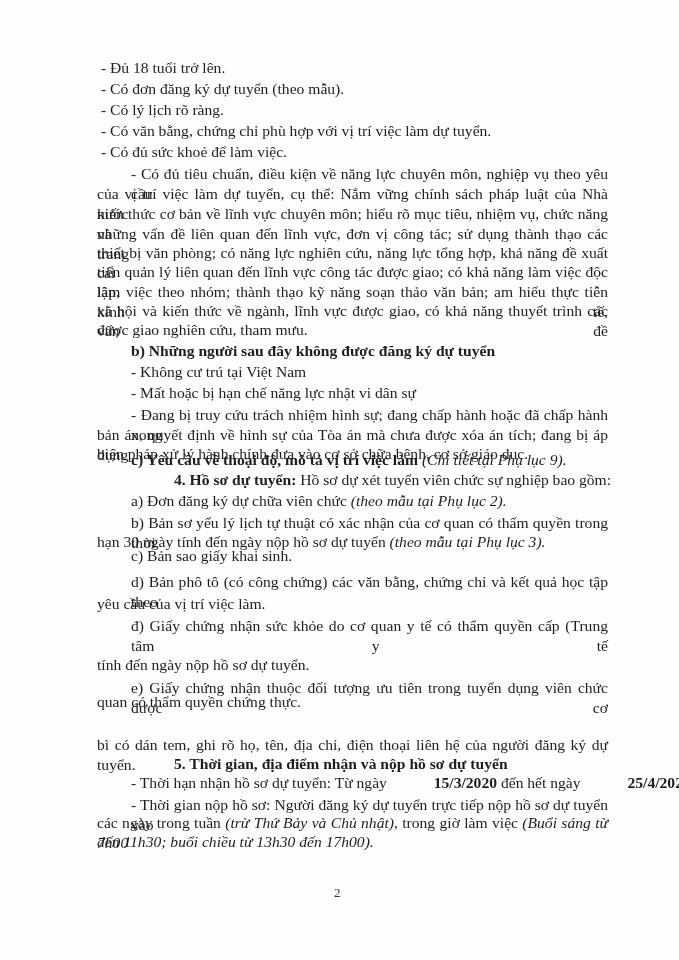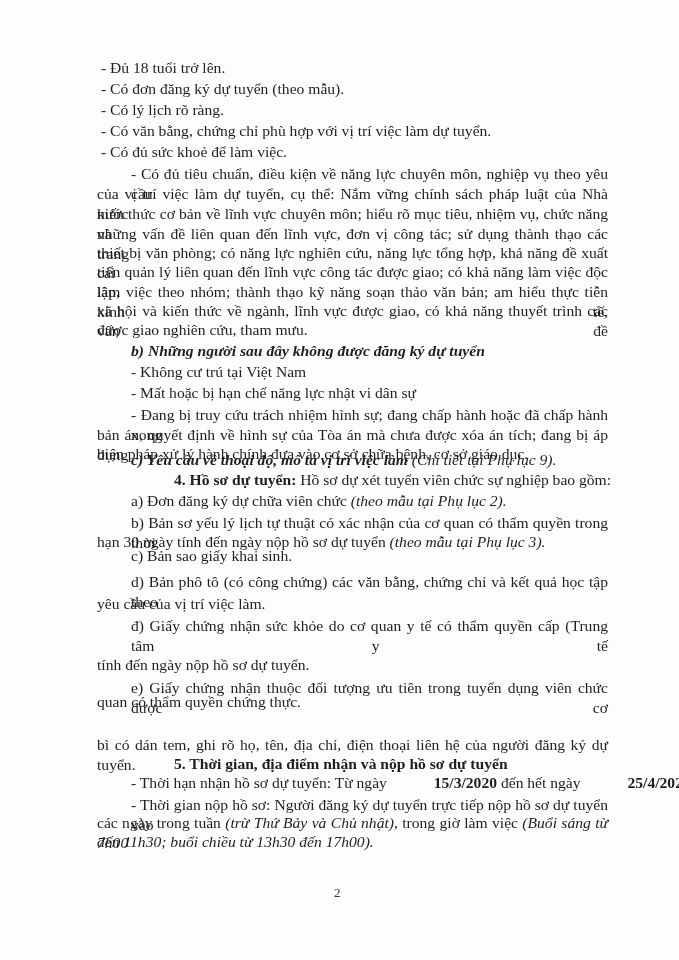--- a/index.html
+++ b/index.html
@@ -6,21 +6,21 @@
   body { width: 679px; height: 960px; position: relative; overflow: hidden;
          font-family: "Liberation Serif", "DejaVu Serif", serif; color: #1e1e1e; }
   .page { position: absolute; left: 0; top: 0; width: 679px; height: 960px; background: #fdfdfd; }
   .ln { position: absolute; left: 97px; width: 511px; height: 20px; line-height: 20px;
         font-size: 15.6px; white-space: nowrap; }
   .ln.j { text-align: justify; text-align-last: justify; white-space: normal; }
   .ind { left: 131px; width: 477px; }
   .ind2 { left: 101px; width: 507px; }
   .b { font-weight: bold; margin-left: 43px; }
   .i { font-style: italic; }
-  .bi { font-weight: bold; font-style: italic; }
+  .bi { font-weight: bold; }
   .pnum { position: absolute; left: 334px; top: 885px; font-size: 13px; line-height: 16px; color: #333; }
 </style>
 </head>
 <body>
 
 <div class="page">
 
   <div class="ln ind2" style="top:58px">- Đủ 18 tuổi trở lên.</div>
   <div class="ln ind2" style="top:79px">- Có đơn đăng ký dự tuyển (theo mẫu).</div>
   <div class="ln ind2" style="top:100px">- Có lý lịch rõ ràng.</div>

